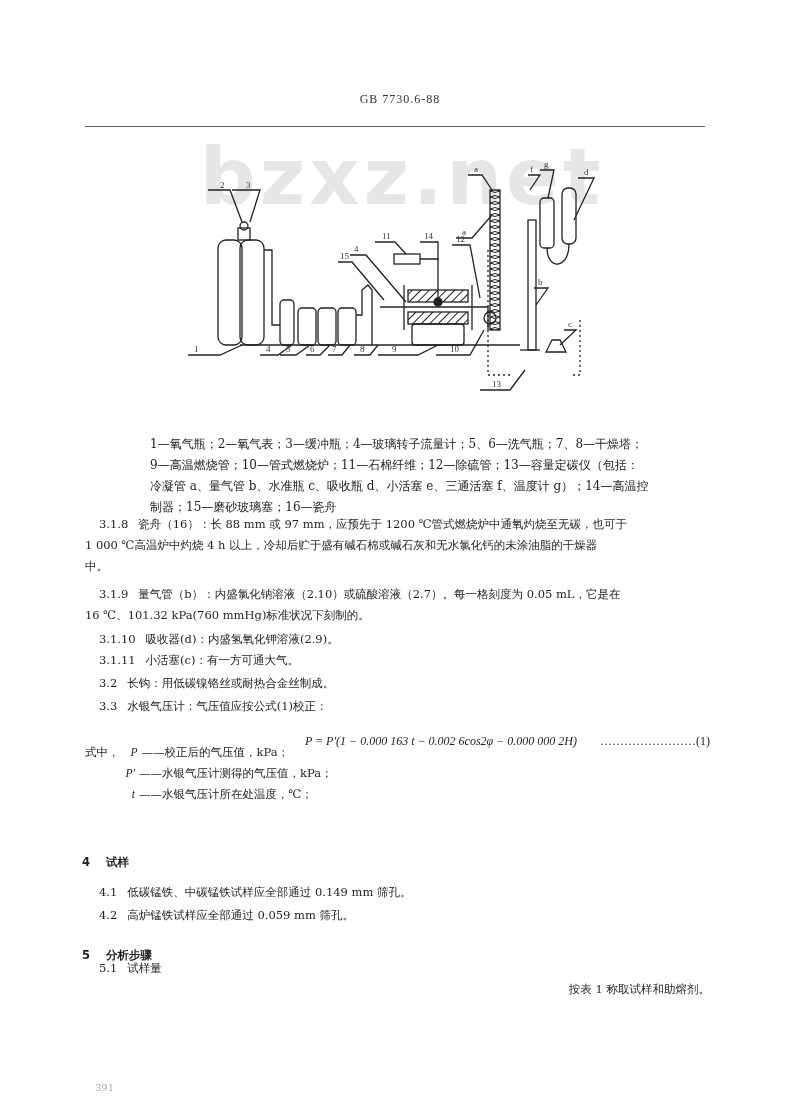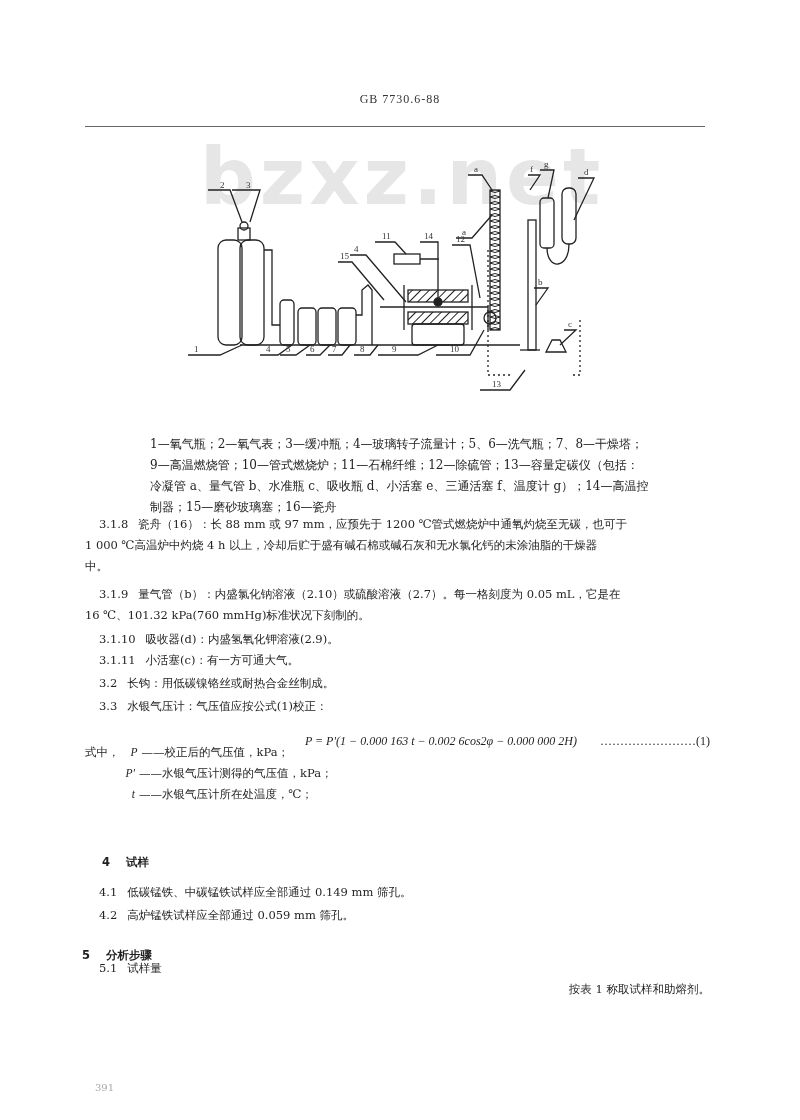--- a/index.html
+++ b/index.html
@@ -175,21 +175,21 @@
   <span>P = P′(1 − 0.000 163 t − 0.002 6cos2φ − 0.000 000 2H)</span>
   <span style="font-style:normal; margin-left:20px;">……………………</span><span style="font-style:normal;">(1)</span>
 </div>
 
 <div class="body-text" style="top:742px;">
   <p class="p"><span>式中，</span><span class="var-sym">P</span><span>——校正后的气压值，kPa；</span></p>
   <p class="p var-row"><span class="var-sym">P′</span><span>——水银气压计测得的气压值，kPa；</span></p>
   <p class="p var-row"><span class="var-sym">t</span><span>——水银气压计所在处温度，℃；</span></p>
 </div>
 
-<div class="body-text sec" style="top:852px; left:82px;margin-left:20px;">
+<div class="body-text sec" style="top:852px; left:82px;">
   <span class="num" style="margin-right:16px;">4</span><span>试样</span>
 </div>
 <div class="body-text" style="top:882px;">
   <p class="p indent"><span class="num">4.1</span><span>低碳锰铁、中碳锰铁试样应全部通过 0.149 mm 筛孔。</span></p>
 </div>
 <div class="body-text" style="top:905px;">
   <p class="p indent"><span class="num">4.2</span><span>高炉锰铁试样应全部通过 0.059 mm 筛孔。</span></p>
 </div>
 
 <div class="body-text sec" style="top:945px; left:82px;">

